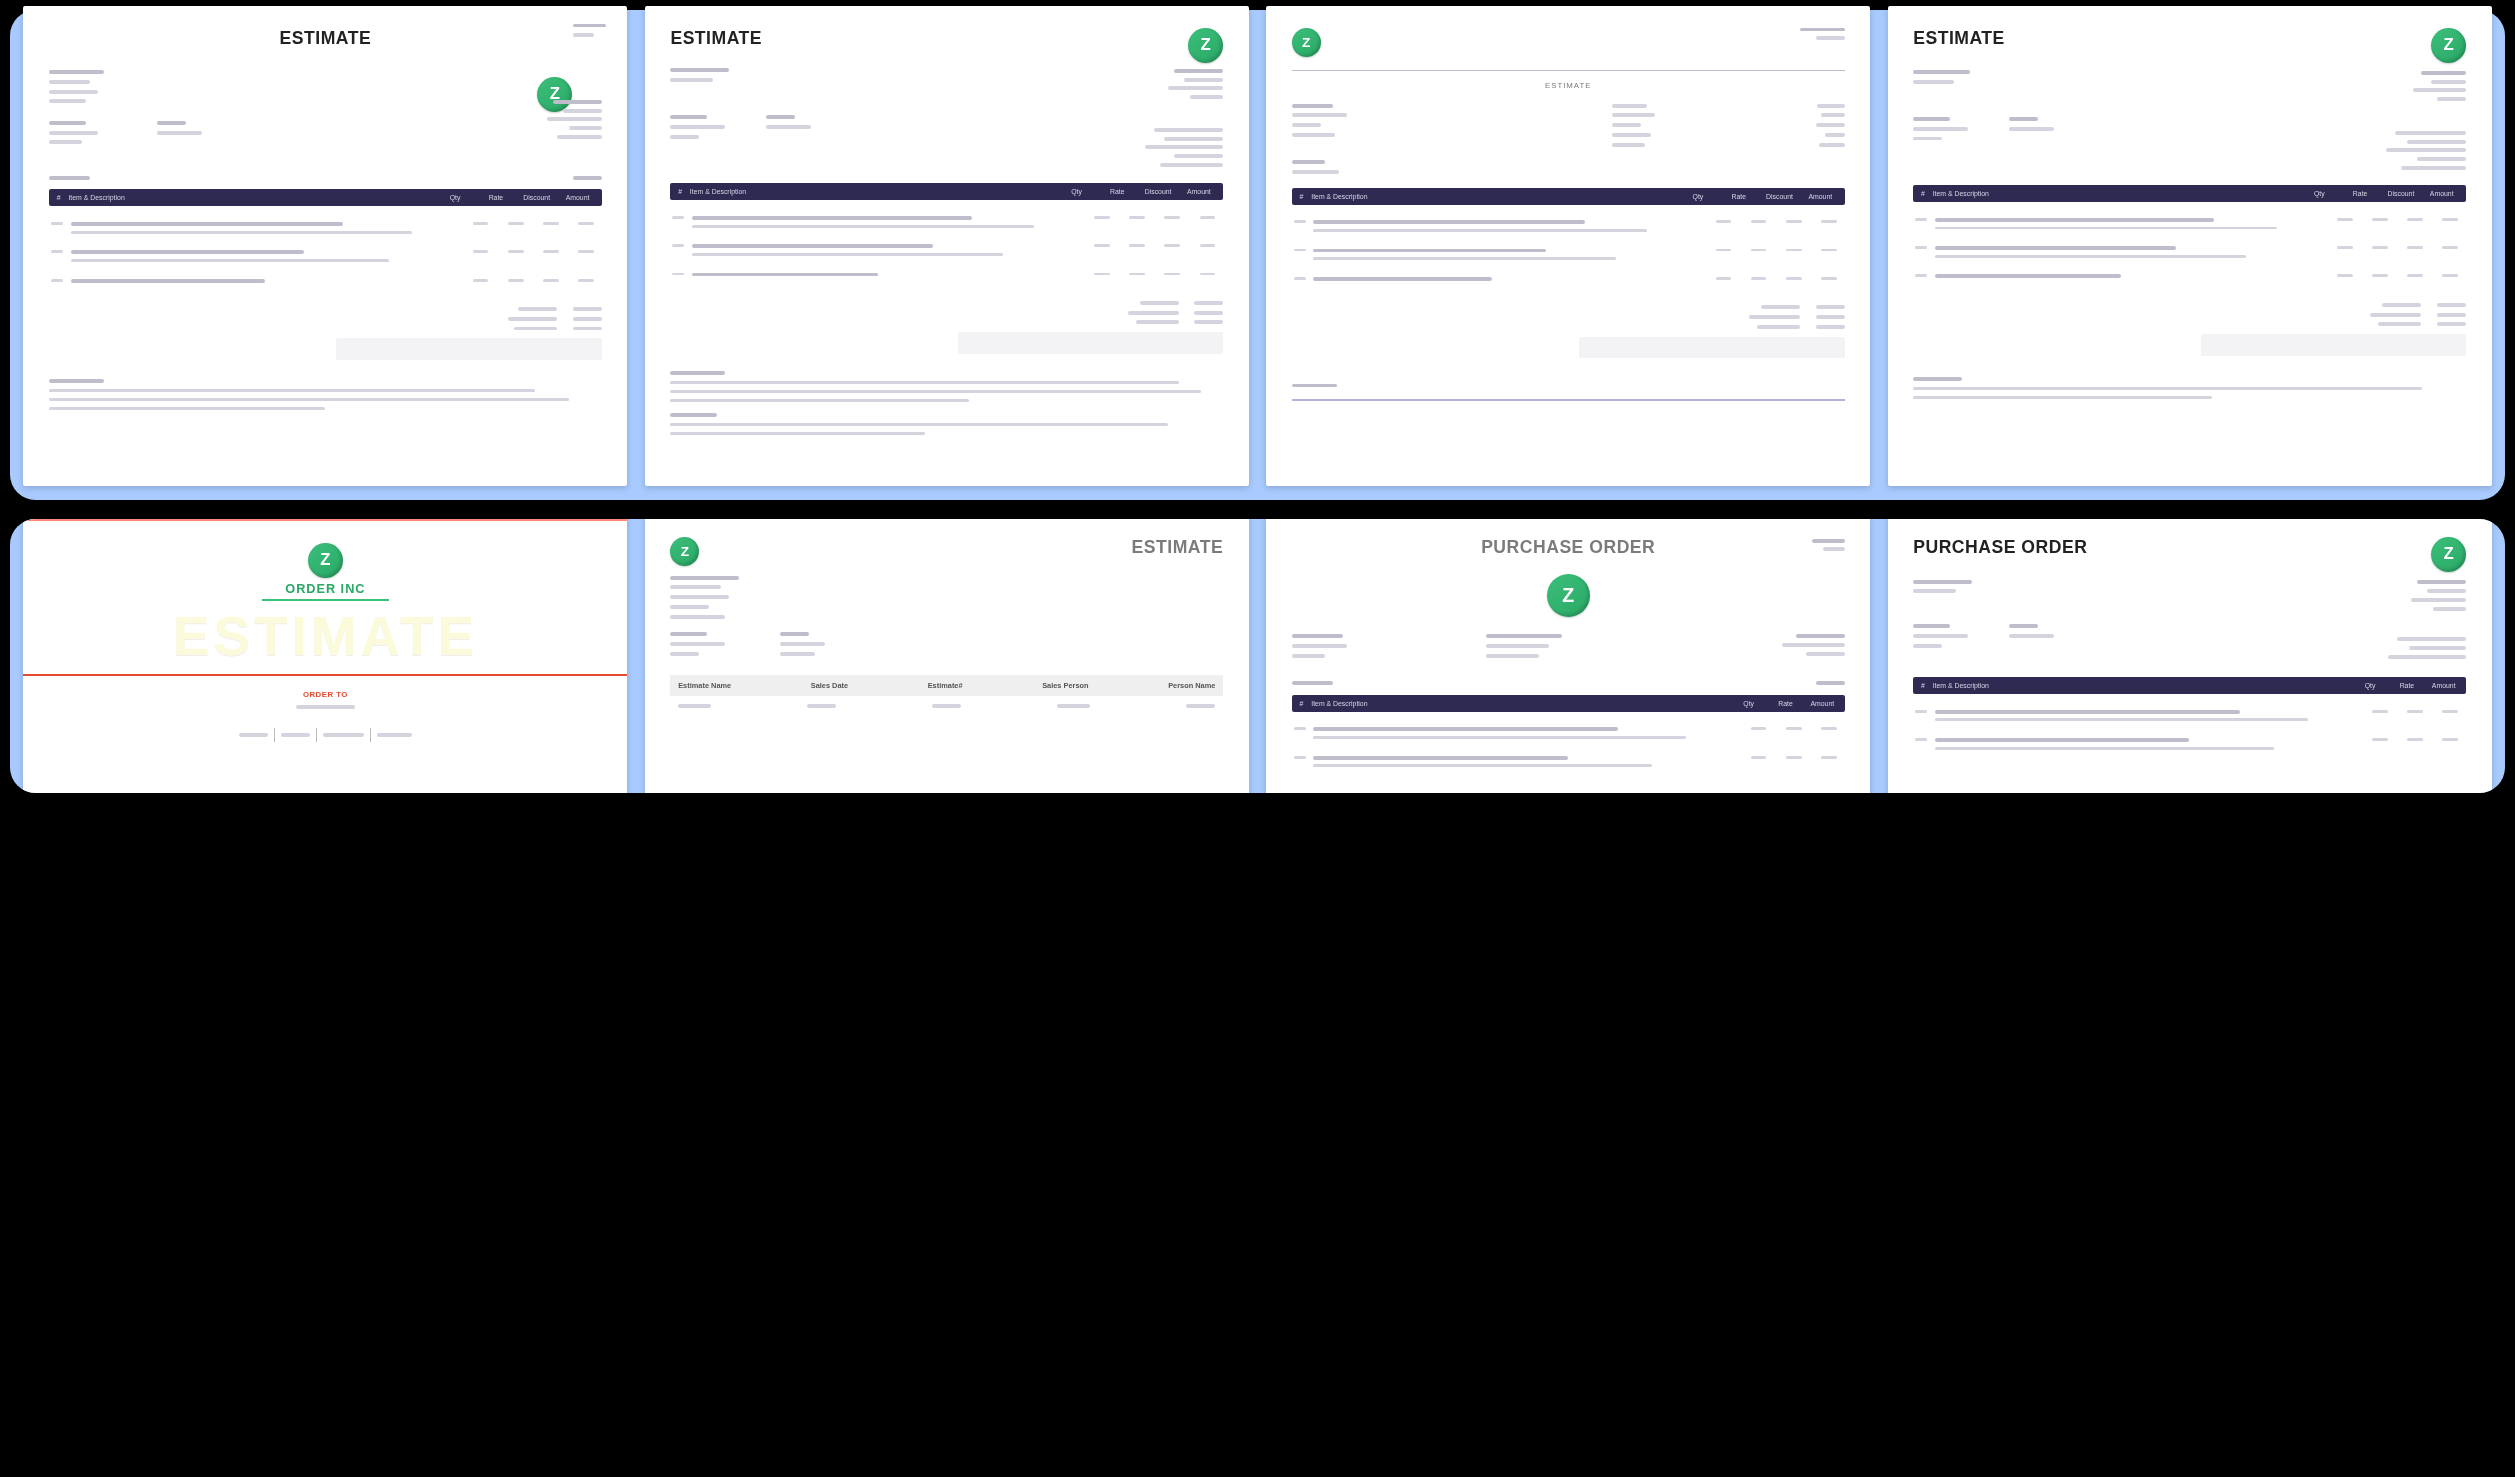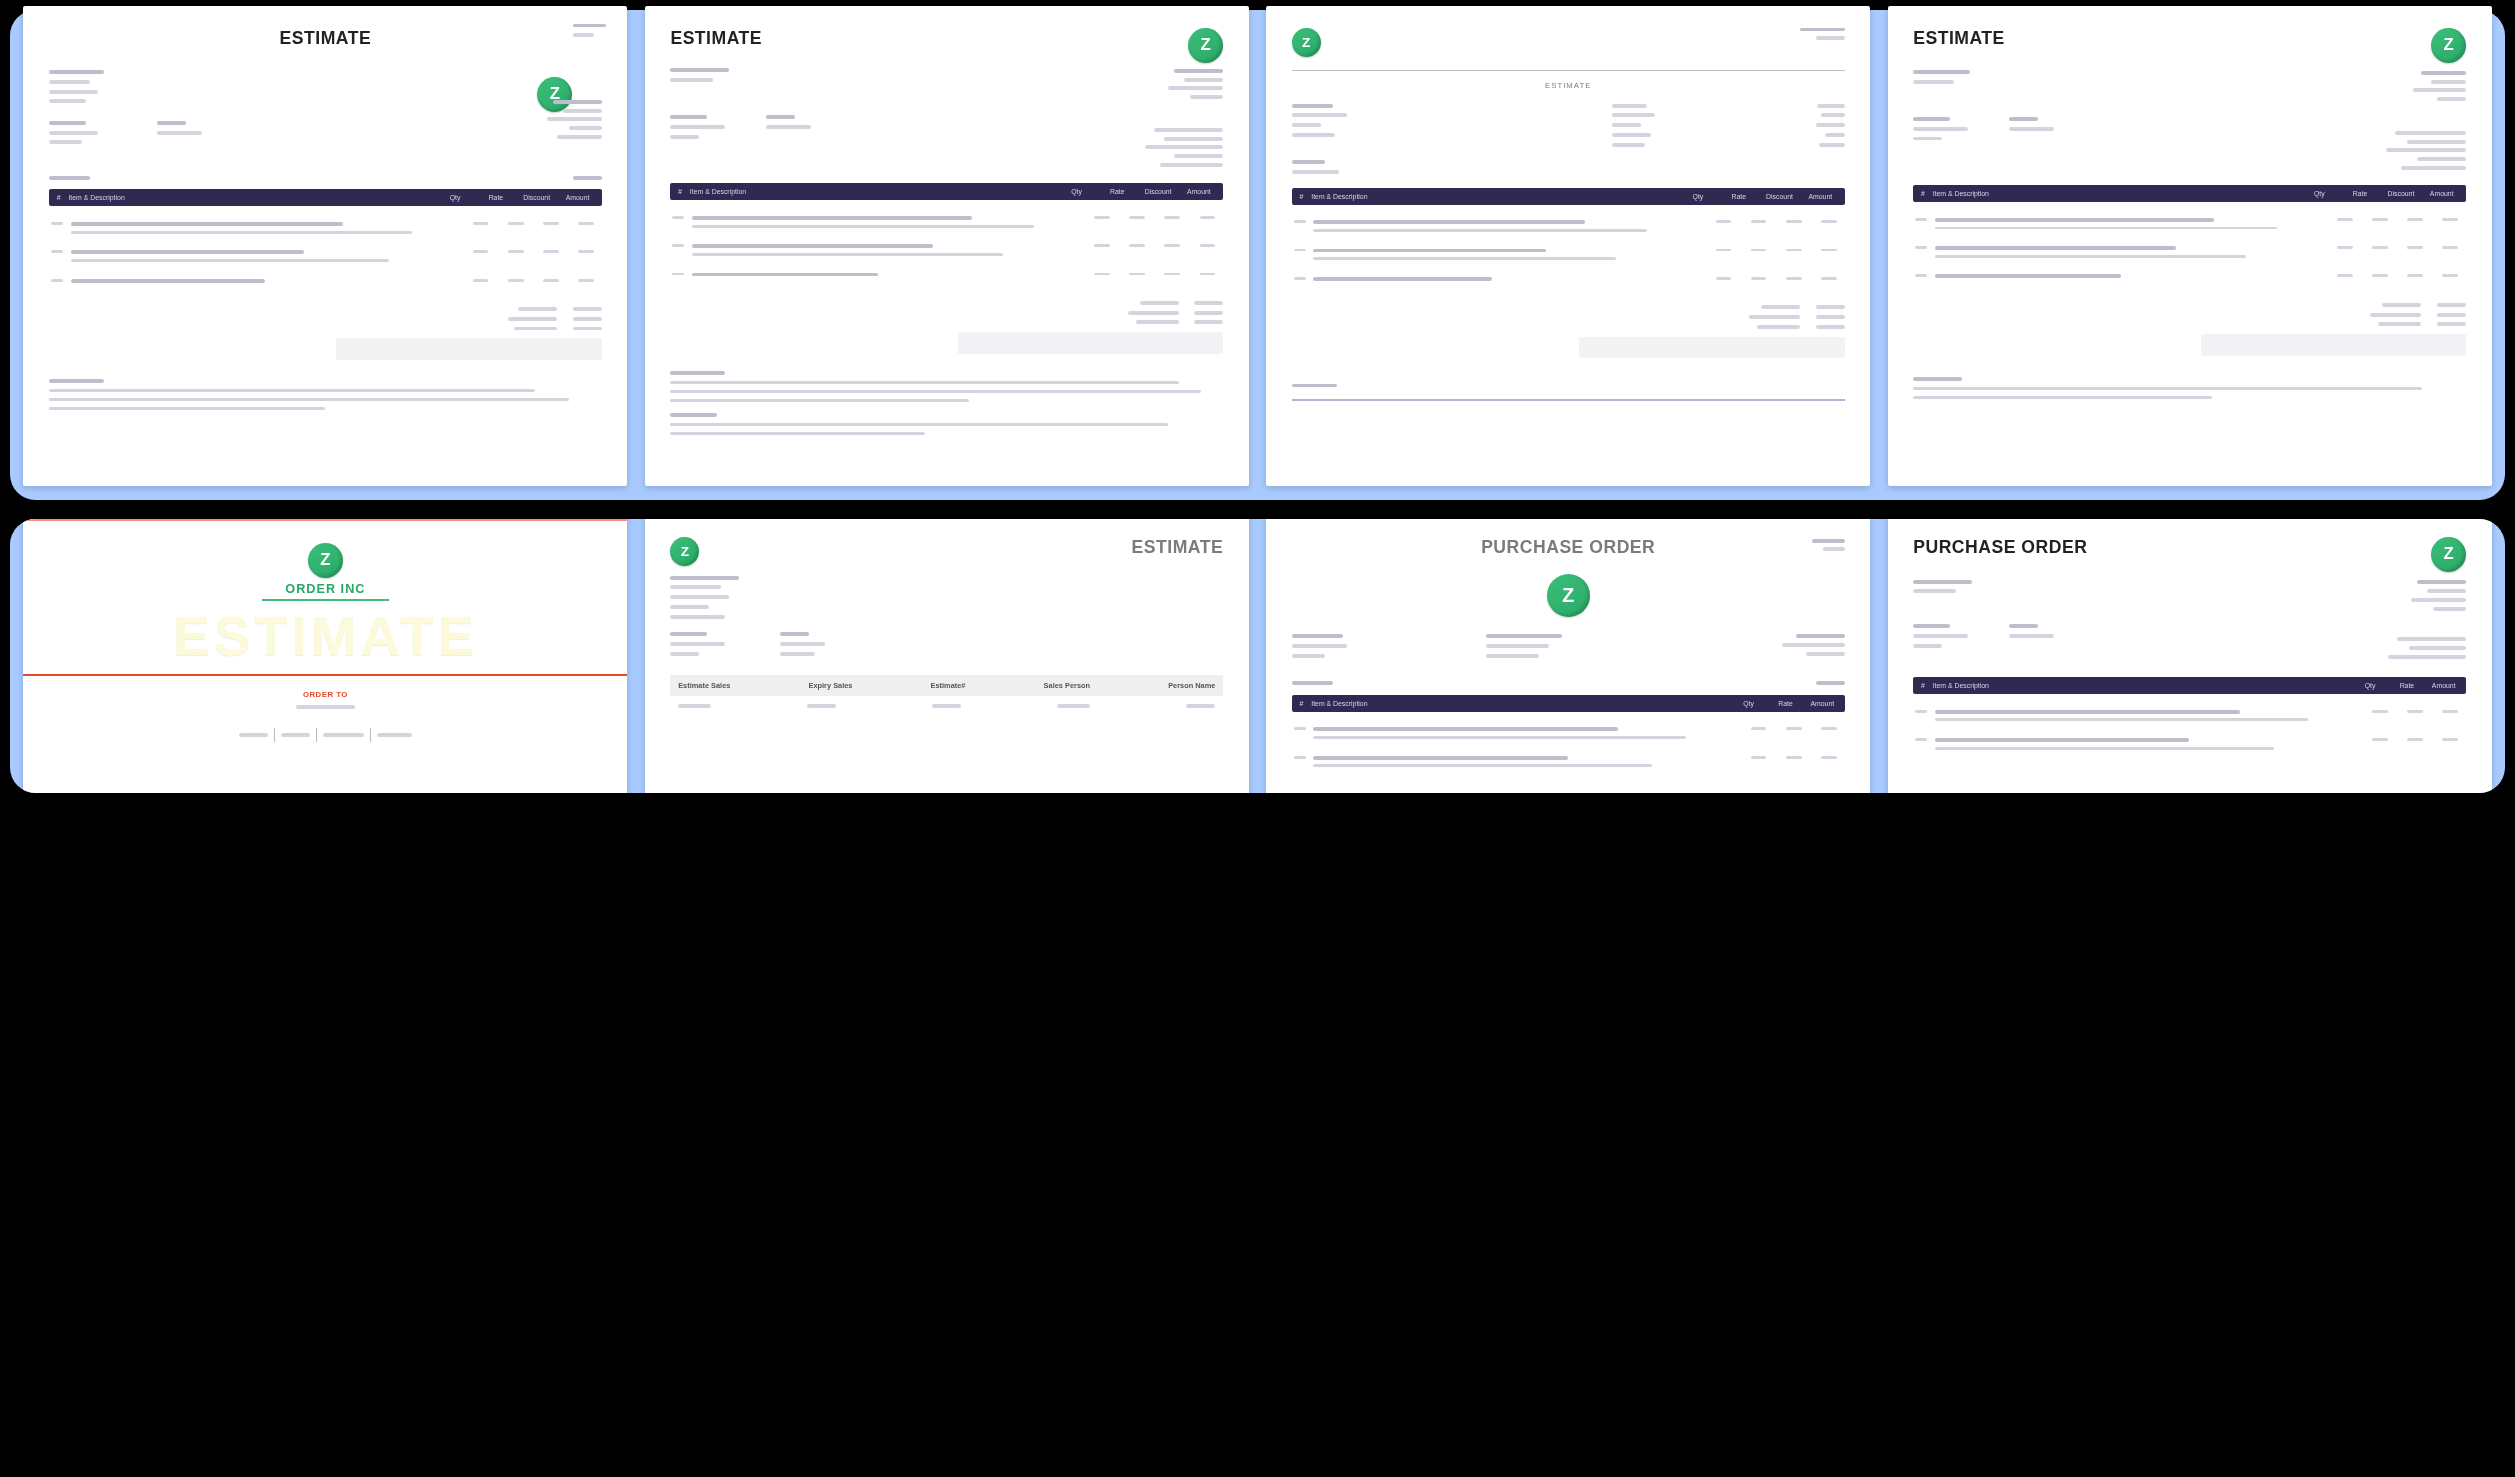--- a/index.html
+++ b/index.html
@@ -693,22 +693,22 @@
           <div class="skel s" style="width:55px"></div>
           <div class="skel s" style="width:29px"></div>
         </div>
         <div class="cluster-left">
           <div class="skel" style="width:29px"></div>
           <div class="skel s" style="width:45px"></div>
           <div class="skel s" style="width:35px"></div>
         </div>
       </div>
       <div class="lhead">
-        <span>Estimate Sales</span>
-        <span>Expiry Sales</span>
+        <span>Estimate Name</span>
+        <span>Sales Date</span>
         <span>Estimate#</span>
         <span>Sales Person</span>
         <span>Person Name</span>
       </div>
       <div style="display:flex;justify-content:space-between;margin-top:7.8px;padding:0 7.8px">
         <div class="skel s" style="width:33px"></div>
         <div class="skel s" style="width:29px"></div>
         <div class="skel s" style="width:29px"></div>
         <div class="skel s" style="width:33px"></div>
         <div class="skel s" style="width:29px"></div>

